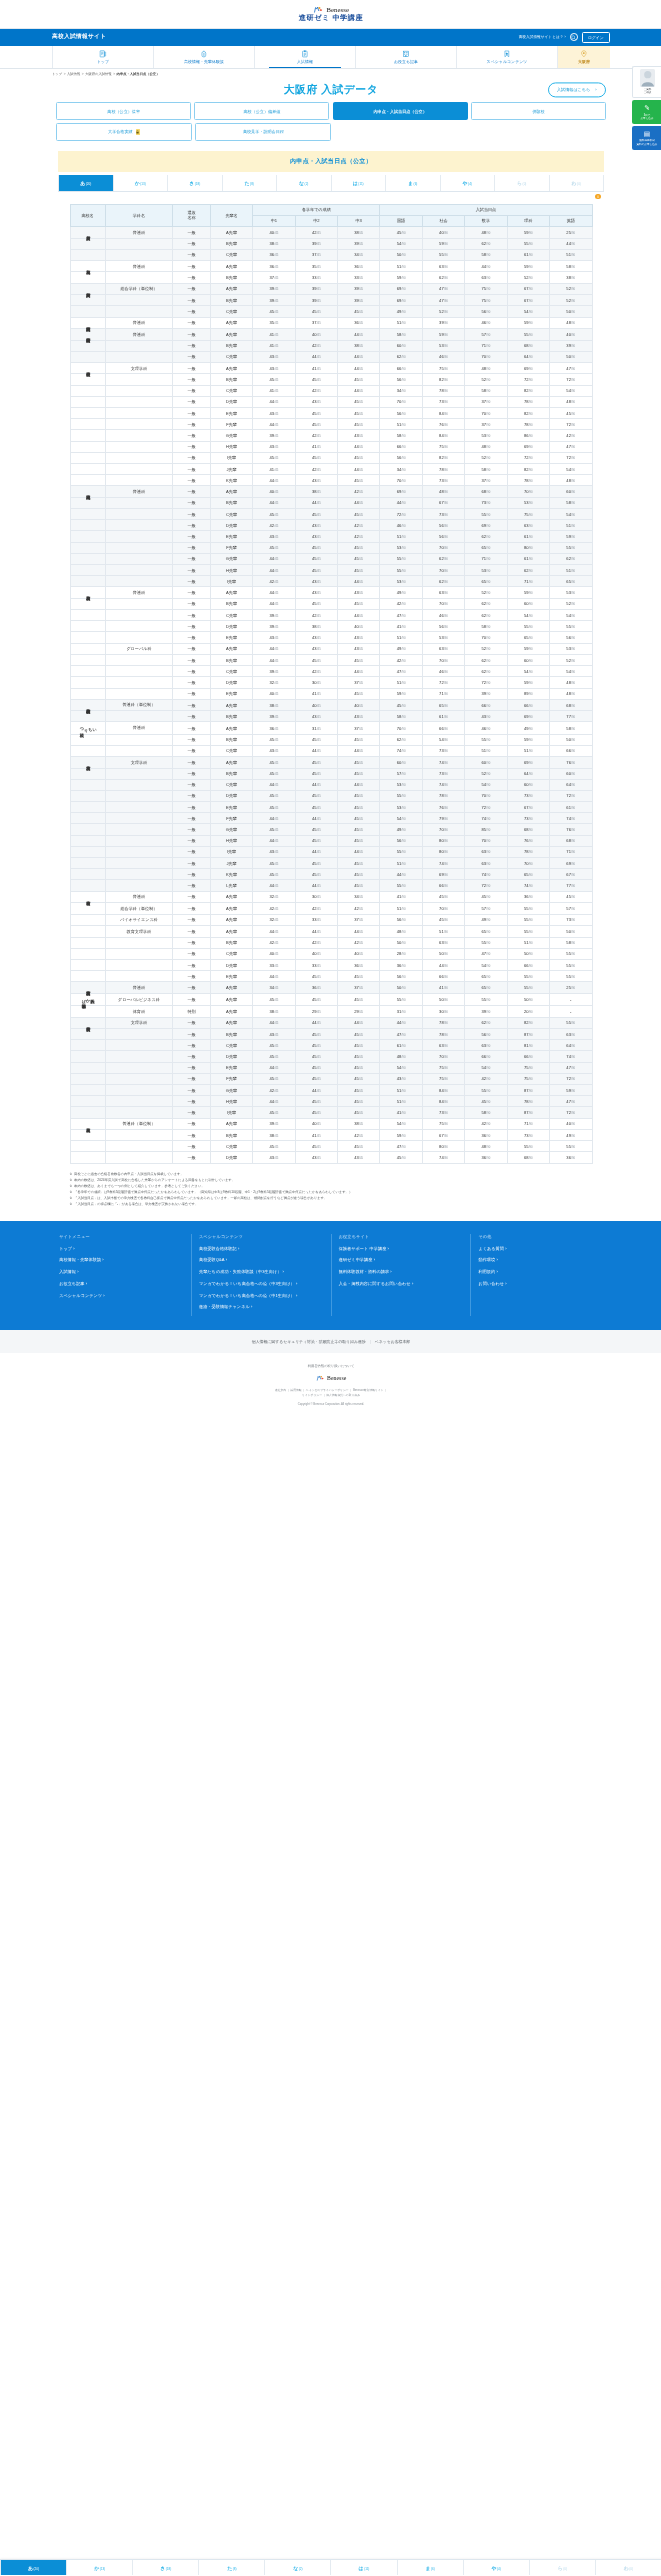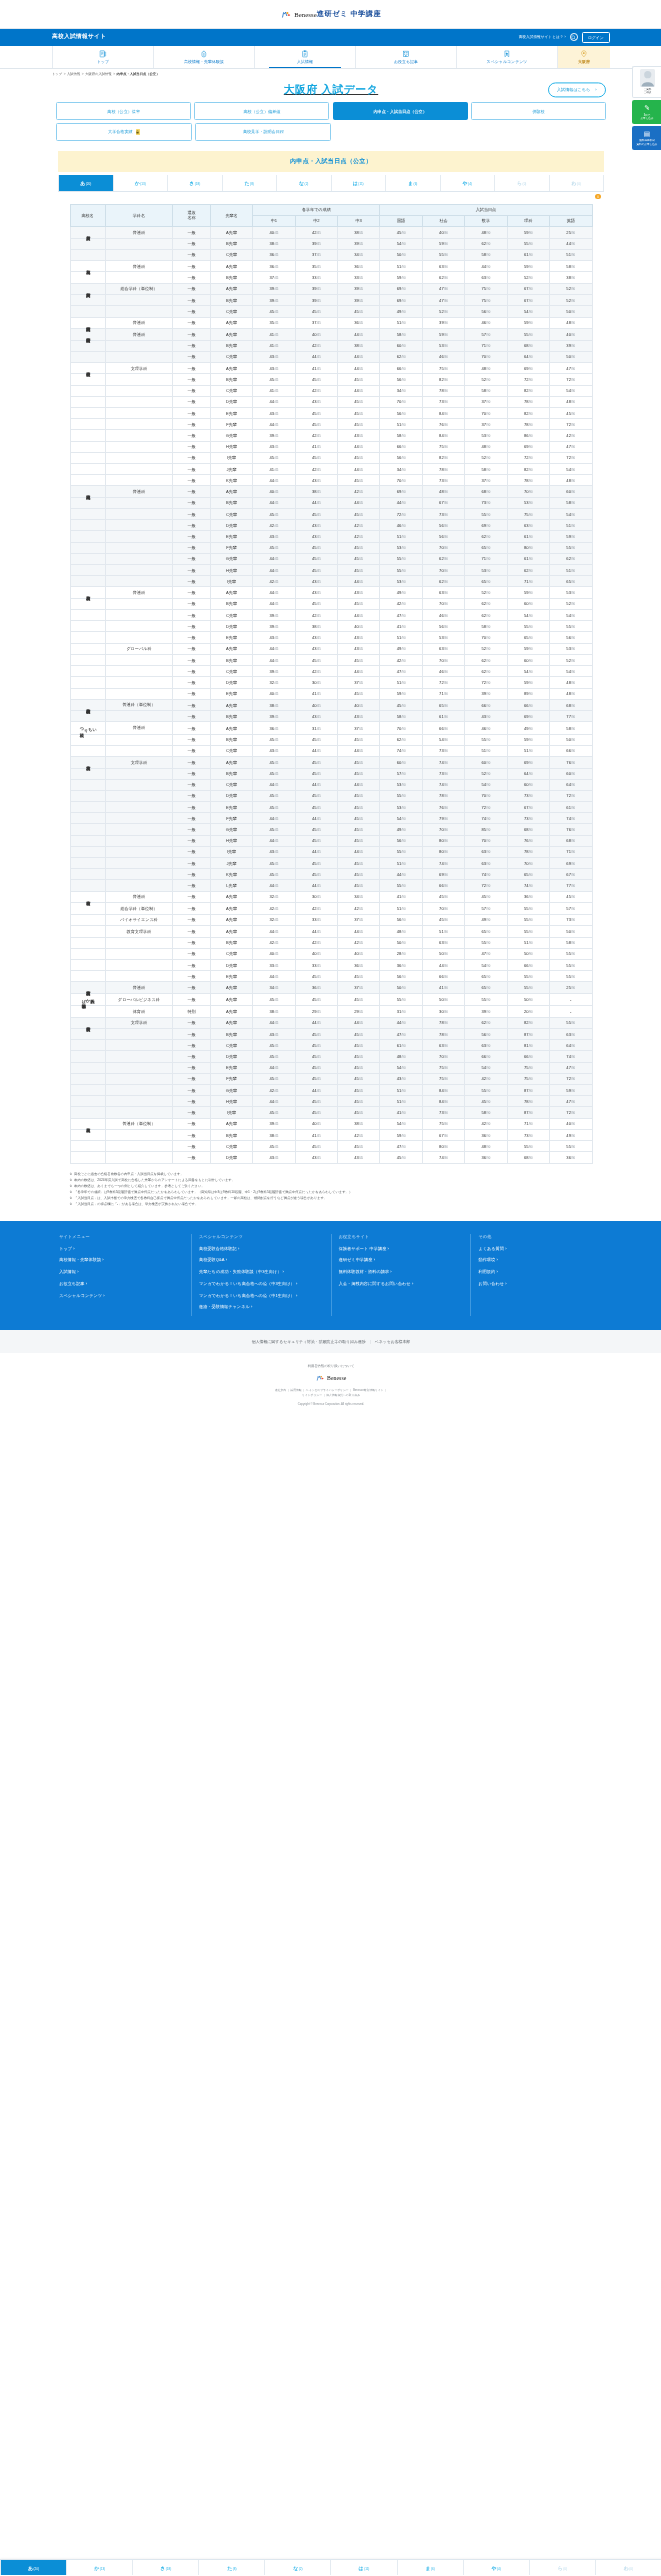--- a/index.html
+++ b/index.html
@@ -13,21 +13,21 @@
     -webkit-font-smoothing: antialiased;
   }
 
   
   .logo-bar {
     height: 29px;
     background: #ffffff;
     display: flex;
     align-items: center;
     justify-content: center;
-    flex-direction: row;
+    flex-direction: column;
     border-bottom: 0.5px solid #e3e8ee;
     position: relative;
   }
   .benesse-logo {
     display: flex;
     align-items: center;
     gap: 2.1px;
     margin-top: 1px;
   }
   .benesse-mark {
@@ -167,21 +167,20 @@
 
   
   .title-row {
     width: 558px;
     margin: 0 auto;
     display: flex;
     align-items: center;
     justify-content: flex-end;
     position: relative;
     padding: 6.2px 0 5.2px 0;
-    text-decoration: underline;
   }
   .page-title {
     font-size: 10.8px;
     font-weight: bold;
     color: #16a7e0;
     letter-spacing: 0.5px;
     text-align: center;
     flex: 1;
   }
   .title-cta {

